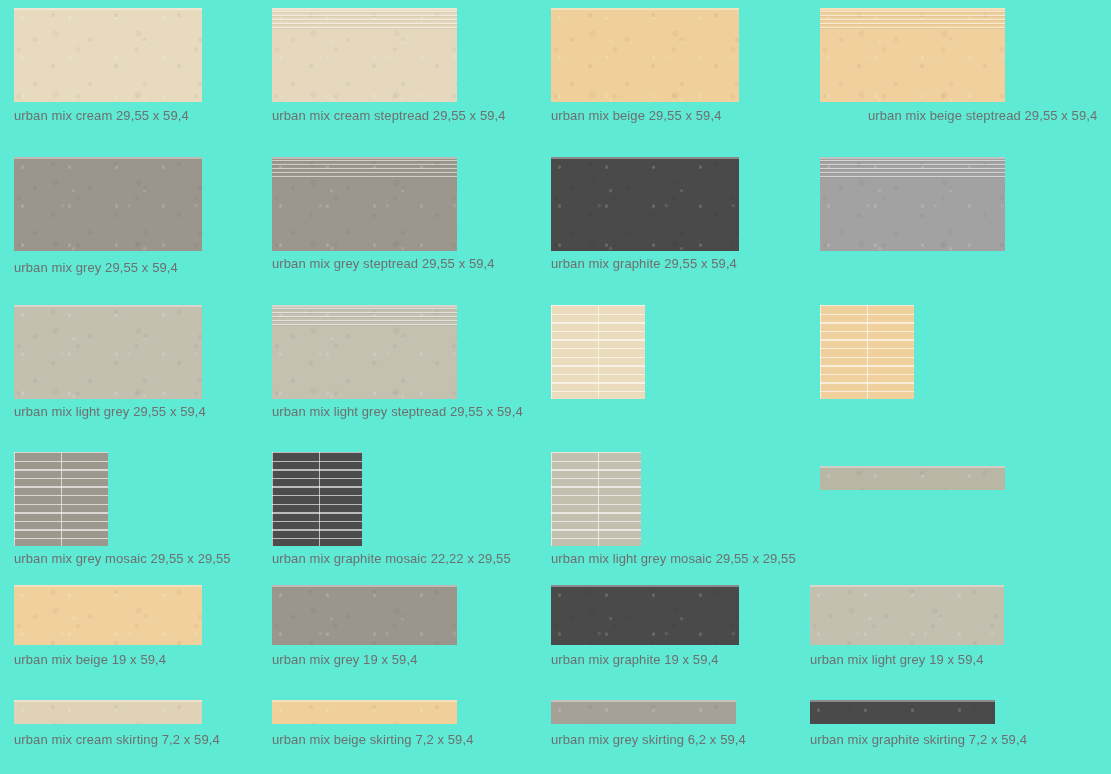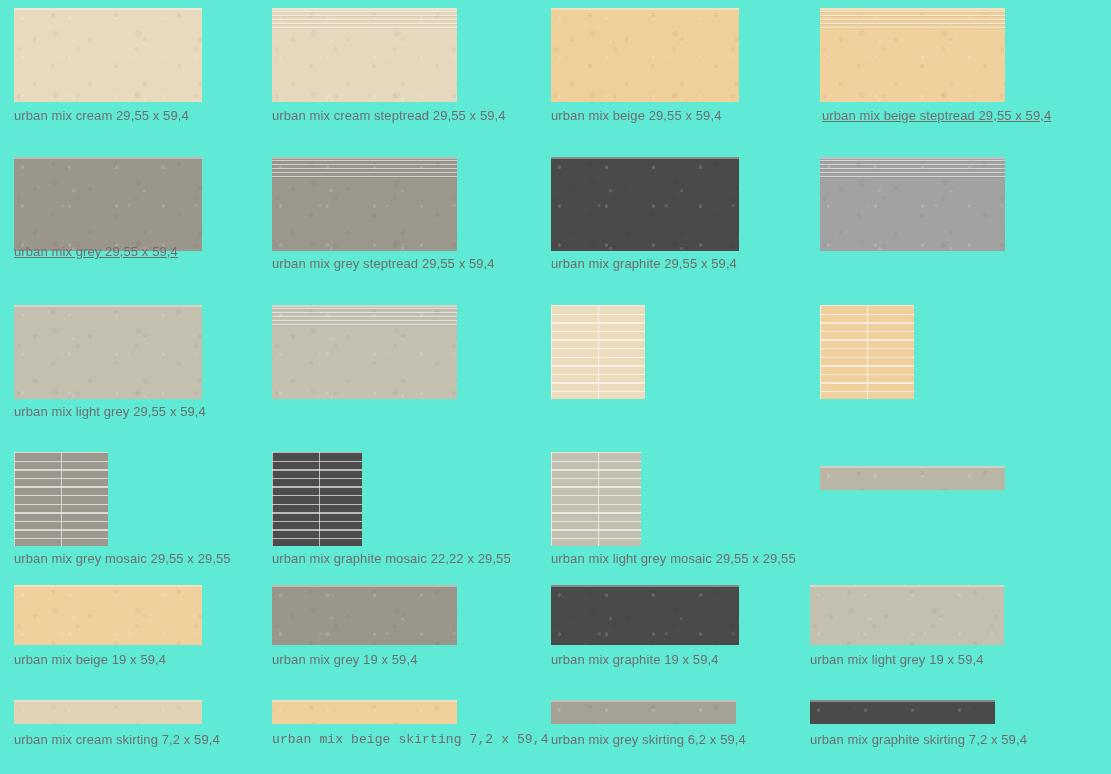--- a/index.html
+++ b/index.html
@@ -116,37 +116,38 @@
     <div class="caption" style="left: 14px; top: 108px; color: rgb(111, 111, 111);">urban mix cream 29,55 x 59,4</div>
     <div class="swatch plain" style="position: absolute; left: 272px; top: 8px; width: 185px; height: 94px; background: rgb(229, 216, 189);">
       <div class="grooves"></div>
     </div>
     <div class="caption" style="left: 272px; top: 108px; color: rgb(111, 111, 111);">urban mix cream steptread 29,55 x 59,4</div>
     <div class="swatch plain" style="position: absolute; left: 551px; top: 8px; width: 188px; height: 94px; background: rgb(239, 207, 154);"></div>
     <div class="caption" style="left: 551px; top: 108px; color: rgb(111, 111, 111);">urban mix beige 29,55 x 59,4</div>
     <div class="swatch plain" style="position: absolute; left: 820px; top: 8px; width: 185px; height: 94px; background: rgb(240, 208, 156);">
       <div class="grooves"></div>
     </div>
-    <div class="caption" style="left: 822px; top: 108px; color: rgb(111, 111, 111); text-decoration: underline;">urban mix beige steptread 29,55 x 59,4</div>
+    <div class="caption" style="left: 868px; top: 108px; color: rgb(111, 111, 111);">urban mix beige steptread 29,55 x 59,4</div>
     <div class="swatch plain" style="position: absolute; left: 14px; top: 157px; width: 188px; height: 94px; background: rgb(155, 150, 140);"></div>
-    <div class="caption" style="left: 14px; top: 244px; color: rgb(111, 111, 111); text-decoration: underline;">urban mix grey 29,55 x 59,4</div>
+    <div class="caption" style="left: 14px; top: 260px; color: rgb(111, 111, 111);">urban mix grey 29,55 x 59,4</div>
     <div class="swatch plain" style="position: absolute; left: 272px; top: 157px; width: 185px; height: 94px; background: rgb(156, 151, 141);">
       <div class="grooves"></div>
     </div>
     <div class="caption" style="left: 272px; top: 256px; color: rgb(111, 111, 111);">urban mix grey steptread 29,55 x 59,4</div>
     <div class="swatch plain" style="position: absolute; left: 551px; top: 157px; width: 188px; height: 94px; background: rgb(74, 74, 74);"></div>
     <div class="caption" style="left: 551px; top: 256px; color: rgb(111, 111, 111);">urban mix graphite 29,55 x 59,4</div>
     <div class="swatch plain" style="position: absolute; left: 820px; top: 157px; width: 185px; height: 94px; background: rgb(162, 162, 162);">
       <div class="grooves"></div>
     </div>
     <div class="swatch plain" style="position: absolute; left: 14px; top: 305px; width: 188px; height: 94px; background: rgb(195, 192, 176);"></div>
     <div class="caption" style="left: 14px; top: 404px; color: rgb(111, 111, 111);">urban mix light grey 29,55 x 59,4</div>
     <div class="swatch plain" style="position: absolute; left: 272px; top: 305px; width: 185px; height: 94px; background: rgb(196, 193, 177);">
       <div class="grooves"></div>
     </div>
+    <div class="caption" style="left: 272px; top: 404px; color: rgb(111, 111, 111);">urban mix light grey steptread 29,55 x 59,4</div>
     <div class="swatch" style="position: absolute; left: 551px; top: 305px; width: 94px; height: 94px; background: rgb(236, 220, 190);">
       <div class="mosaic-grid"></div>
     </div>
     <div class="swatch" style="position: absolute; left: 820px; top: 305px; width: 94px; height: 94px; background: rgb(240, 209, 157);">
       <div class="mosaic-grid"></div>
     </div>
     <div class="swatch" style="position: absolute; left: 14px; top: 452px; width: 94px; height: 94px; background: rgb(157, 152, 142);">
       <div class="mosaic-grid"></div>
     </div>
     <div class="caption" style="left: 14px; top: 551px; color: rgb(111, 111, 111);">urban mix grey mosaic 29,55 x 29,55</div>
@@ -163,18 +164,18 @@
     <div class="caption" style="left: 14px; top: 652px; color: rgb(111, 111, 111);">urban mix beige 19 x 59,4</div>
     <div class="swatch plain" style="position: absolute; left: 272px; top: 585px; width: 185px; height: 60px; background: rgb(155, 150, 140);"></div>
     <div class="caption" style="left: 272px; top: 652px; color: rgb(111, 111, 111);">urban mix grey 19 x 59,4</div>
     <div class="swatch plain" style="position: absolute; left: 551px; top: 585px; width: 188px; height: 60px; background: rgb(74, 74, 74);"></div>
     <div class="caption" style="left: 551px; top: 652px; color: rgb(111, 111, 111);">urban mix graphite 19 x 59,4</div>
     <div class="swatch plain" style="position: absolute; left: 810px; top: 585px; width: 194px; height: 60px; background: rgb(195, 192, 176);"></div>
     <div class="caption" style="left: 810px; top: 652px; color: rgb(111, 111, 111);">urban mix light grey 19 x 59,4</div>
     <div class="swatch plain" style="position: absolute; left: 14px; top: 700px; width: 188px; height: 24px; background: rgb(224, 210, 181);"></div>
     <div class="caption" style="left: 14px; top: 732px; color: rgb(111, 111, 111);">urban mix cream skirting 7,2 x 59,4</div>
     <div class="swatch plain" style="position: absolute; left: 272px; top: 700px; width: 185px; height: 24px; background: rgb(239, 207, 154);"></div>
-    <div class="caption" style="left: 272px; top: 732px; color: rgb(111, 111, 111); font-family: Liberation Mono, monospace;">urban mix beige skirting 7,2 x 59,4</div>
+    <div class="caption" style="left: 272px; top: 732px; color: rgb(111, 111, 111);">urban mix beige skirting 7,2 x 59,4</div>
     <div class="swatch plain" style="position: absolute; left: 551px; top: 700px; width: 185px; height: 24px; background: rgb(165, 161, 151);"></div>
     <div class="caption" style="left: 551px; top: 732px; color: rgb(111, 111, 111);">urban mix grey skirting 6,2 x 59,4</div>
     <div class="swatch plain" style="position: absolute; left: 810px; top: 700px; width: 185px; height: 24px; background: rgb(74, 74, 74);"></div>
     <div class="caption" style="left: 810px; top: 732px; color: rgb(111, 111, 111);">urban mix graphite skirting 7,2 x 59,4</div>
   </div>
 
 </body></html>

